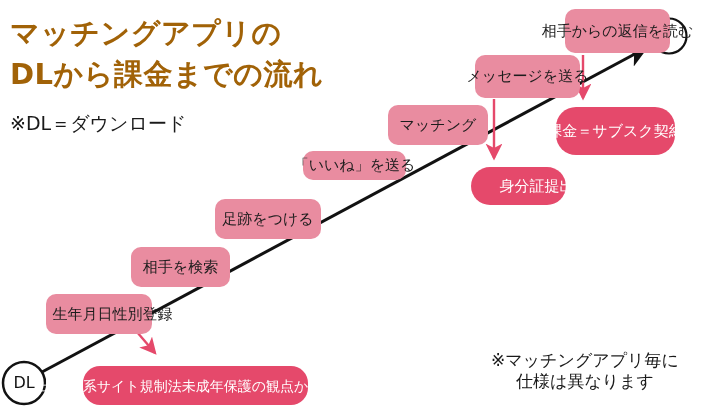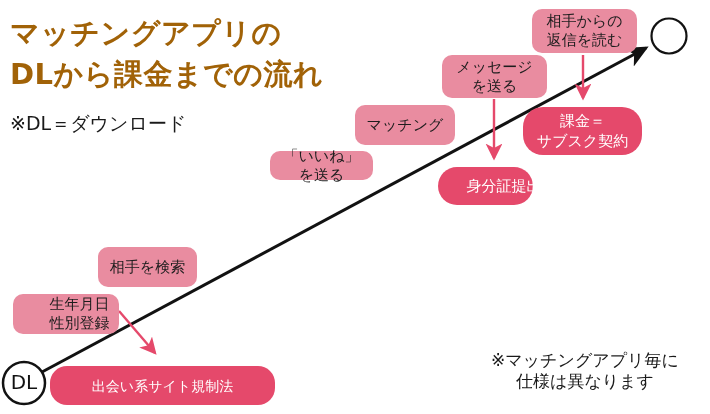--- a/index.html
+++ b/index.html
@@ -10,35 +10,35 @@
   .layer{position:absolute;left:0;top:0;width:710px;height:414px;}
   .title{
     position:absolute;left:10px;top:13px;font-size:29px;line-height:41px;
     font-weight:900;color:#a16207;letter-spacing:0.5px;white-space:nowrap;
   }
   .subtitle{
     position:absolute;left:10px;top:111px;font-size:19px;font-weight:500;
     color:#1a1a1a;white-space:nowrap;
   }
   .box{
-    position:absolute;display:flex;flex-direction:column;justify-content:center;
-    align-items:center;text-align:center;box-sizing:border-box;z-index:3;
+    position:absolute;display:flex;flex-direction:row;justify-content:center;
+    align-items:center;text-align:center;box-sizing:border-box;z-index:3;margin-left:33px;
   }
   .box.light{
     background:#e98ca0;color:#1d1d1d;border-radius:10px;
     font-size:15px;line-height:19px;font-weight:500;
   }
   .box.dark{
     background:#e5496b;color:#ffffff;border-radius:20px;
     font-size:15px;line-height:19px;font-weight:500;
   }
   .box span{display:block;white-space:nowrap;}
   .dl-label{
     position:absolute;left:4px;top:372px;width:40px;text-align:center;
-    font-size:20px;line-height:21px;font-weight:500;color:#111;z-index:4;
+    font-size:16px;line-height:21px;font-weight:500;color:#111;z-index:4;
   }
   .footnote{
     position:absolute;left:468px;top:350px;width:234px;text-align:center;
     font-size:17px;line-height:21px;font-weight:500;color:#1a1a1a;
   }
   svg{display:block;}
 </style>
 </head>
 <body>
 
@@ -67,38 +67,42 @@
 
   <div class="dl-label">DL</div>
 
   <div class="box light" style="left:13px;top:294px;width:106px;height:40px;padding-left:27px;">
     <span>生年月日</span>
     <span>性別登録</span>
   </div>
   <div class="box light" style="left:98px;top:247px;width:99px;height:40px;font-family:Liberation Serif, serif;">
     <span>相手を検索</span>
   </div>
+  <div class="box light" style="left:182px;top:199px;width:106px;height:40px;">
+    <span>足跡をつける</span>
+  </div>
   <div class="box light" style="left:270px;top:151px;width:103px;height:29px;">
     <span>「いいね」</span>
     <span>を送る</span>
   </div>
   <div class="box light" style="left:355px;top:105px;width:100px;height:40px;">
     <span>マッチング</span>
   </div>
   <div class="box light" style="left:442px;top:55px;width:105px;height:43px;">
     <span>メッセージ</span>
     <span>を送る</span>
   </div>
   <div class="box light" style="left:532px;top:9px;width:105px;height:44px;">
     <span>相手からの</span>
     <span>返信を読む</span>
   </div>
 
   <div class="box dark" style="left:50px;top:366px;width:225px;height:39px;border-radius:17px;font-size:14px;line-height:18px;">
     <span>出会い系サイト規制法</span>
+    <span>未成年保護の観点から必須</span>
   </div>
   <div class="box dark" style="left:438px;top:167px;width:95px;height:38px;padding-left:37px;">
     <span>身分証提出</span>
   </div>
   <div class="box dark" style="left:523px;top:107px;width:119px;height:48px;line-height:20px;">
     <span>課金＝</span>
     <span>サブスク契約</span>
   </div>
 
   <div class="footnote">

